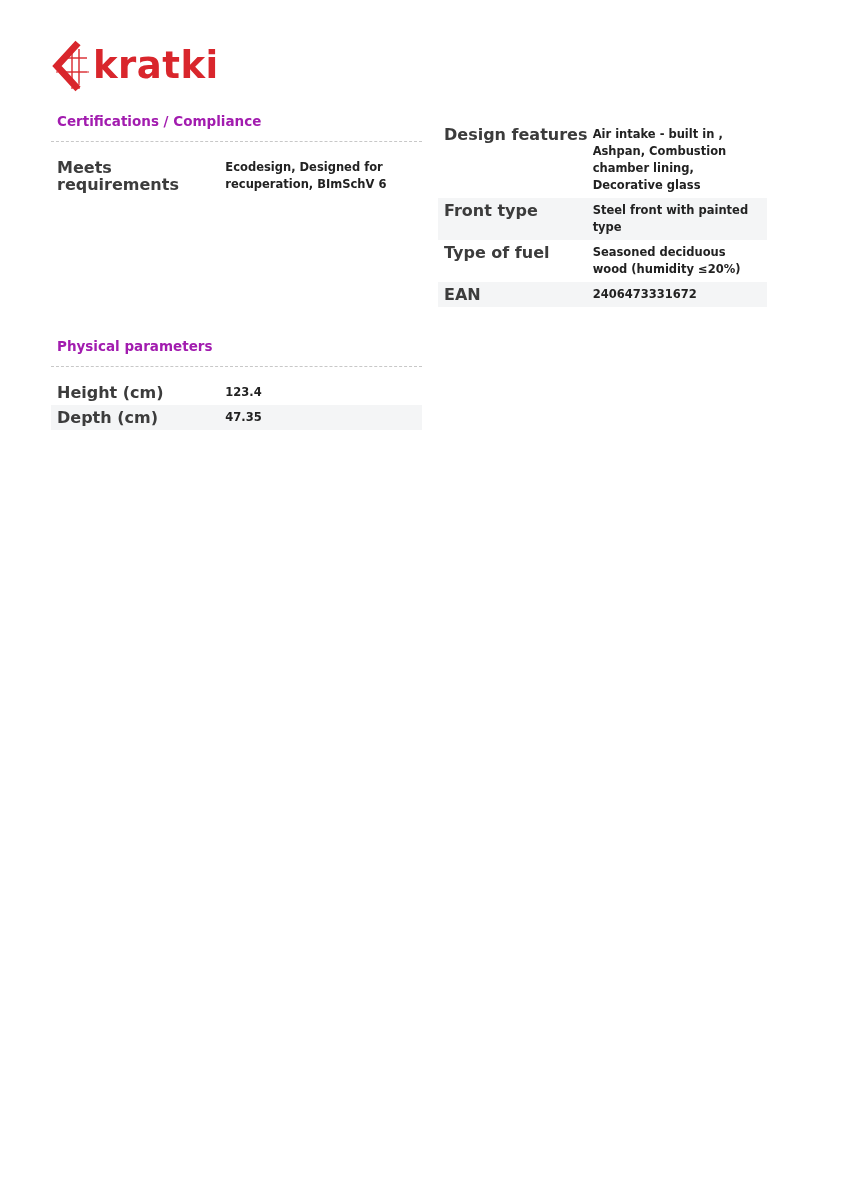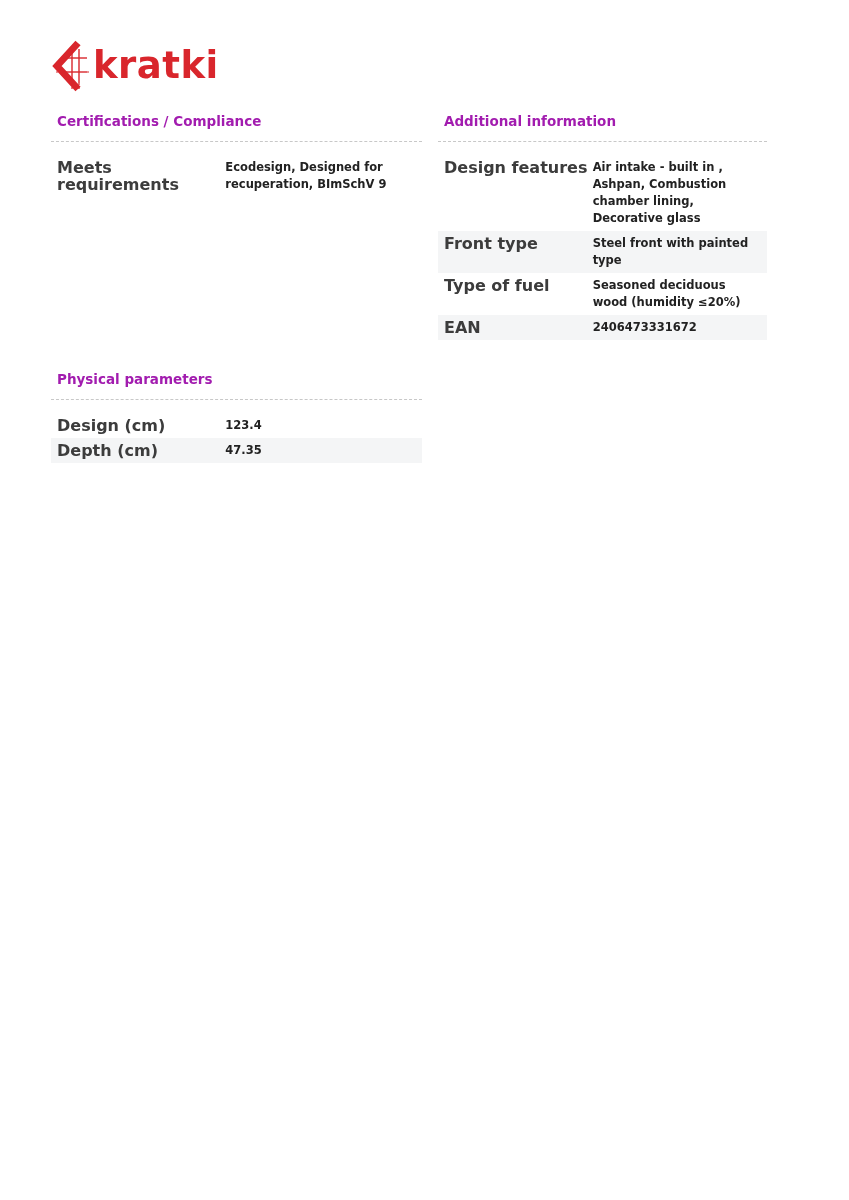--- a/index.html
+++ b/index.html
@@ -102,27 +102,26 @@
     <span class="logo-text">kratki</span>
   </div>
 
   <div class="grid">
 
     <section>
       <div class="section-title">Certifications / Compliance</div>
       <div class="rows">
         <div class="row">
           <div class="label">Meets requirements</div>
-          <div class="value">Ecodesign, Designed for recuperation, BImSchV 9</div>
+          <div class="value">Ecodesign, Designed for recuperation, BImSchV 6</div>
         </div>
       </div>
     </section>
 
     <section>
-      <div class="section-title">Additional information</div>
       <div class="rows">
         <div class="row">
           <div class="label">Design features</div>
           <div class="value">Air intake - built in , Ashpan, Combustion chamber lining, Decorative glass</div>
         </div>
         <div class="row">
           <div class="label">Front type</div>
           <div class="value">Steel front with painted type</div>
         </div>
         <div class="row">
@@ -133,21 +132,21 @@
           <div class="label">EAN</div>
           <div class="value">2406473331672</div>
         </div>
       </div>
     </section>
 
     <section>
       <div class="section-title">Physical parameters</div>
       <div class="rows">
         <div class="row">
-          <div class="label">Design (cm)</div>
+          <div class="label">Height (cm)</div>
           <div class="value">123.4</div>
         </div>
         <div class="row">
           <div class="label">Depth (cm)</div>
           <div class="value">47.35</div>
         </div>
       </div>
     </section>
 
   </div>

